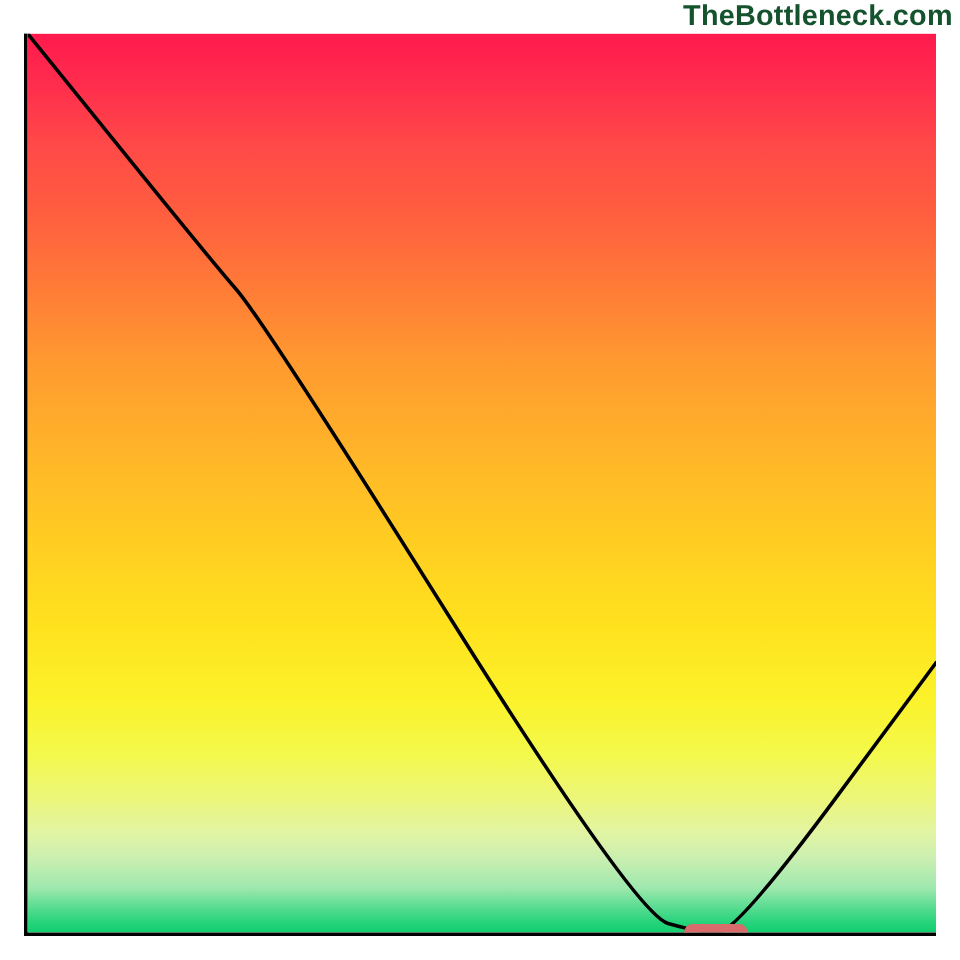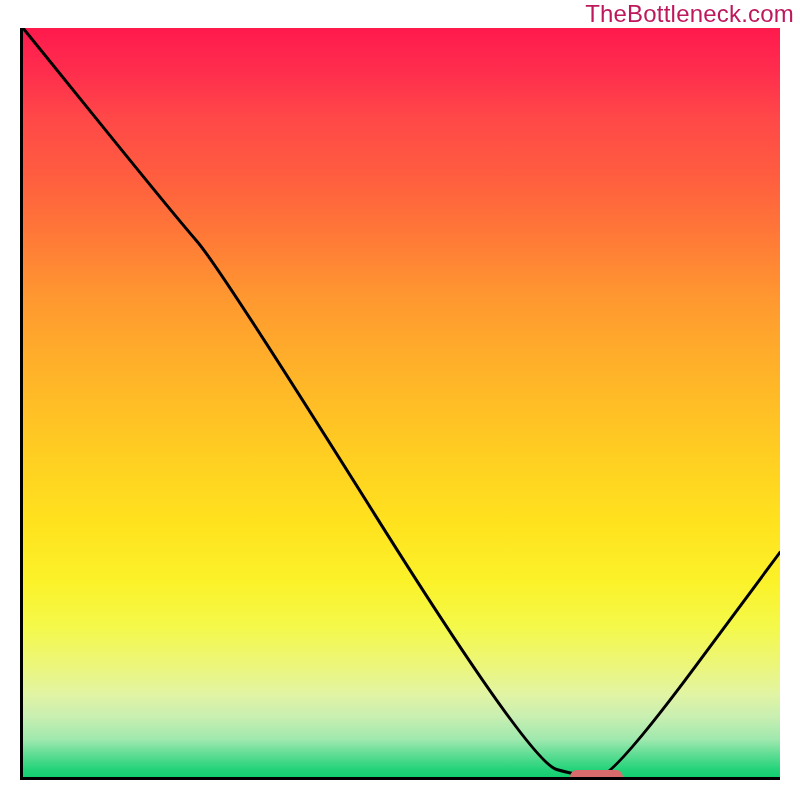--- a/index.html
+++ b/index.html
@@ -14,22 +14,22 @@
   .wrap {
     position: relative;
     width: 800px;
     height: 800px;
   }
   .wm {
     position: absolute;
     top: 0;
     right: 6px;
     font-size: 24px;
-    font-weight: 400;
-    color: #be185d;
+    font-weight: 700;
+    color: #14532d;
     letter-spacing: 0.2px;
     z-index: 5;
   }
   .chart-frame {
     position: absolute;
     left: 20px;
     top: 28px;
     width: 760px;
     height: 752px;
     border-left: 3px solid #000;

